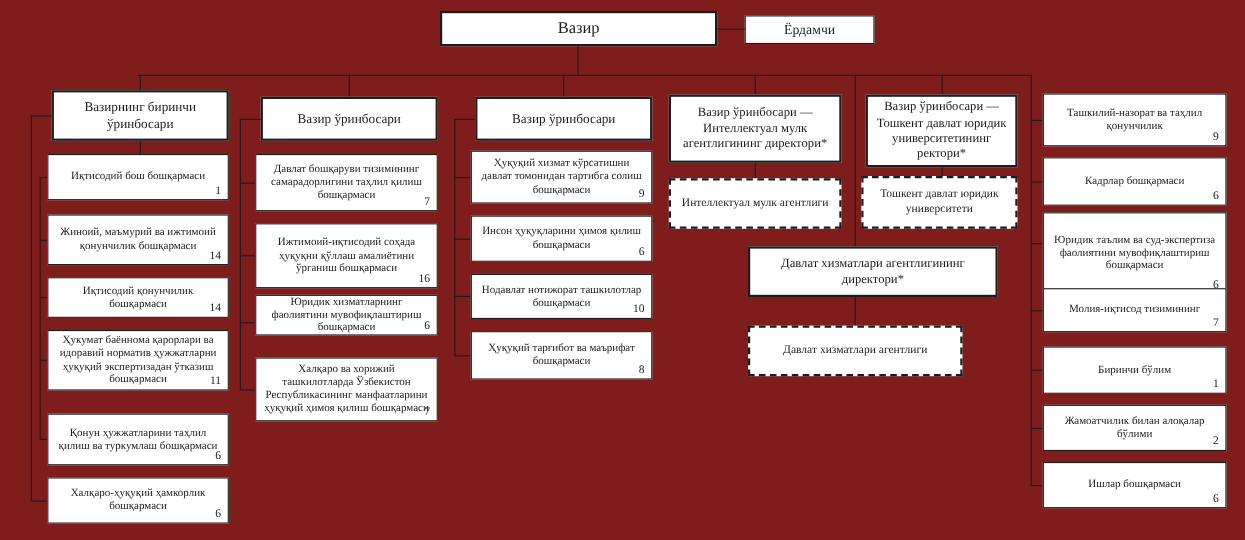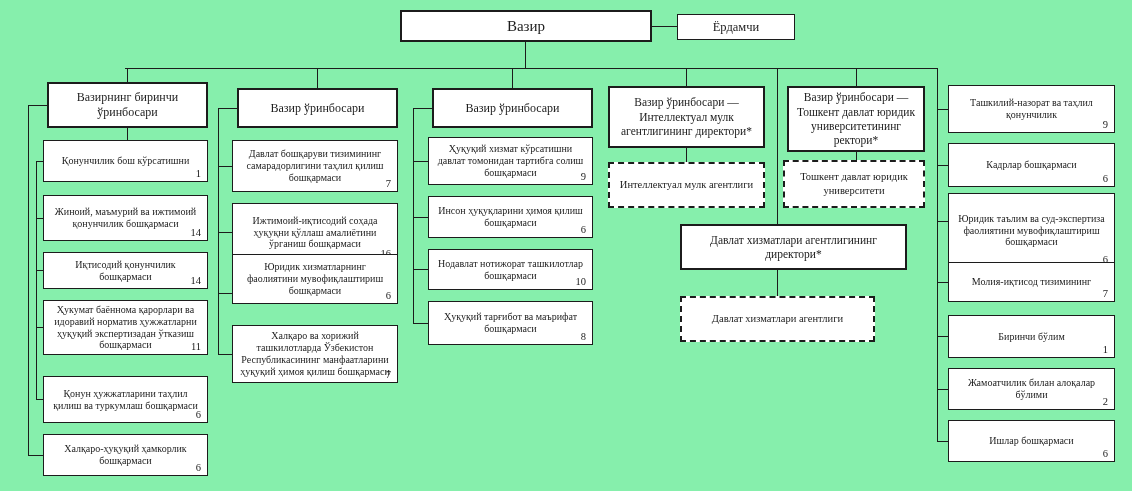--- a/index.html
+++ b/index.html
@@ -1,16 +1,16 @@
 <!DOCTYPE html>
 <html><head>
 <meta charset="utf-8">
 <style>
   html,body{margin:0;padding:0;background:#fff;}
-  #chart{position:relative;width:1132px;height:491px;background:#86efac;overflow:hidden;
+  #chart{position:relative;width:1132px;height:491px;background:#7f1d1d;overflow:hidden;
          font-family:"Liberation Serif","DejaVu Serif",serif;color:#1c1c1c;}
   .box{position:absolute;box-sizing:border-box;background:#fff;border:1px solid #1c1c1c;
        display:flex;align-items:center;justify-content:center;text-align:center;padding:2px 6px;}
   .box .lbl{display:block;width:100%;}
   .hdr{border-width:2px;font-size:12px;line-height:1.25;}
   .child{font-size:10px;line-height:1.18;}
   .num{position:absolute;right:6px;bottom:0;font-size:10.5px;line-height:1.2;}
   .dashed{border:2px dashed #1c1c1c;font-size:10.5px;line-height:1.35;}
   .ln{position:absolute;background:#1c1c1c;}
   .minister{font-size:15px;border-width:2px;}
@@ -48,21 +48,21 @@
   <div class="ln" style="left:28px;top:105px;width:1px;height:350px"></div>
   <div class="ln" style="left:28px;top:455px;width:15px;height:1px"></div>
   <div class="ln" style="left:36px;top:161px;width:7px;height:1px"></div>
   <div class="ln" style="left:36px;top:161px;width:1px;height:238px"></div>
   <div class="ln" style="left:36px;top:218px;width:7px;height:1px"></div>
   <div class="ln" style="left:36px;top:270px;width:7px;height:1px"></div>
   <div class="ln" style="left:36px;top:327px;width:7px;height:1px"></div>
   <div class="ln" style="left:36px;top:399px;width:7px;height:1px"></div>
 
   <div class="box child" style="left:43px;top:140px;width:165px;height:42px">
-    <span class="lbl">Қонунчилик бош кўрсатишни</span>
+    <span class="lbl">Иқтисодий бош бошқармаси</span>
     <span class="num">1</span>
   </div>
   <div class="box child" style="left:43px;top:195px;width:165px;height:46px">
     <span class="lbl">Жиноий, маъмурий ва ижтимоий қонунчилик бошқармаси</span>
     <span class="num">14</span>
   </div>
   <div class="box child" style="left:43px;top:252px;width:165px;height:37px">
     <span class="lbl">Иқтисодий қонунчилик бошқармаси</span>
     <span class="num">14</span>
   </div>
@@ -90,21 +90,21 @@
   <div class="ln" style="left:218px;top:354px;width:14px;height:1px"></div>
 
   <div class="box child" style="left:232px;top:140px;width:166px;height:52px">
     <span class="lbl">Давлат бошқаруви тизимининг самарадорлигини таҳлил қилиш бошқармаси</span>
     <span class="num">7</span>
   </div>
   <div class="box child" style="left:232px;top:203px;width:166px;height:59px">
     <span class="lbl">Ижтимоий-иқтисодий соҳада ҳуқуқни қўллаш амалиётини ўрганиш бошқармаси</span>
     <span class="num">16</span>
   </div>
-  <div class="box child" style="left:232px;top:254px;width:166px;height:50px">
+  <div class="box child" style="left:232px;top:268px;width:166px;height:37px">
     <span class="lbl">Юридик хизматларнинг фаолиятини мувофиқлаштириш бошқармаси</span>
     <span class="num">6</span>
   </div>
   <div class="box child" style="left:232px;top:325px;width:166px;height:58px">
     <span class="lbl">Халқаро ва хорижий ташкилотларда Ўзбекистон Республикасининг манфаатларини ҳуқуқий ҳимоя қилиш бошқармаси</span>
     <span class="num">7</span>
   </div>
 
   <div class="box hdr" style="left:432px;top:88px;width:161px;height:40px">
     <span class="lbl">Вазир ўринбосари</span>

